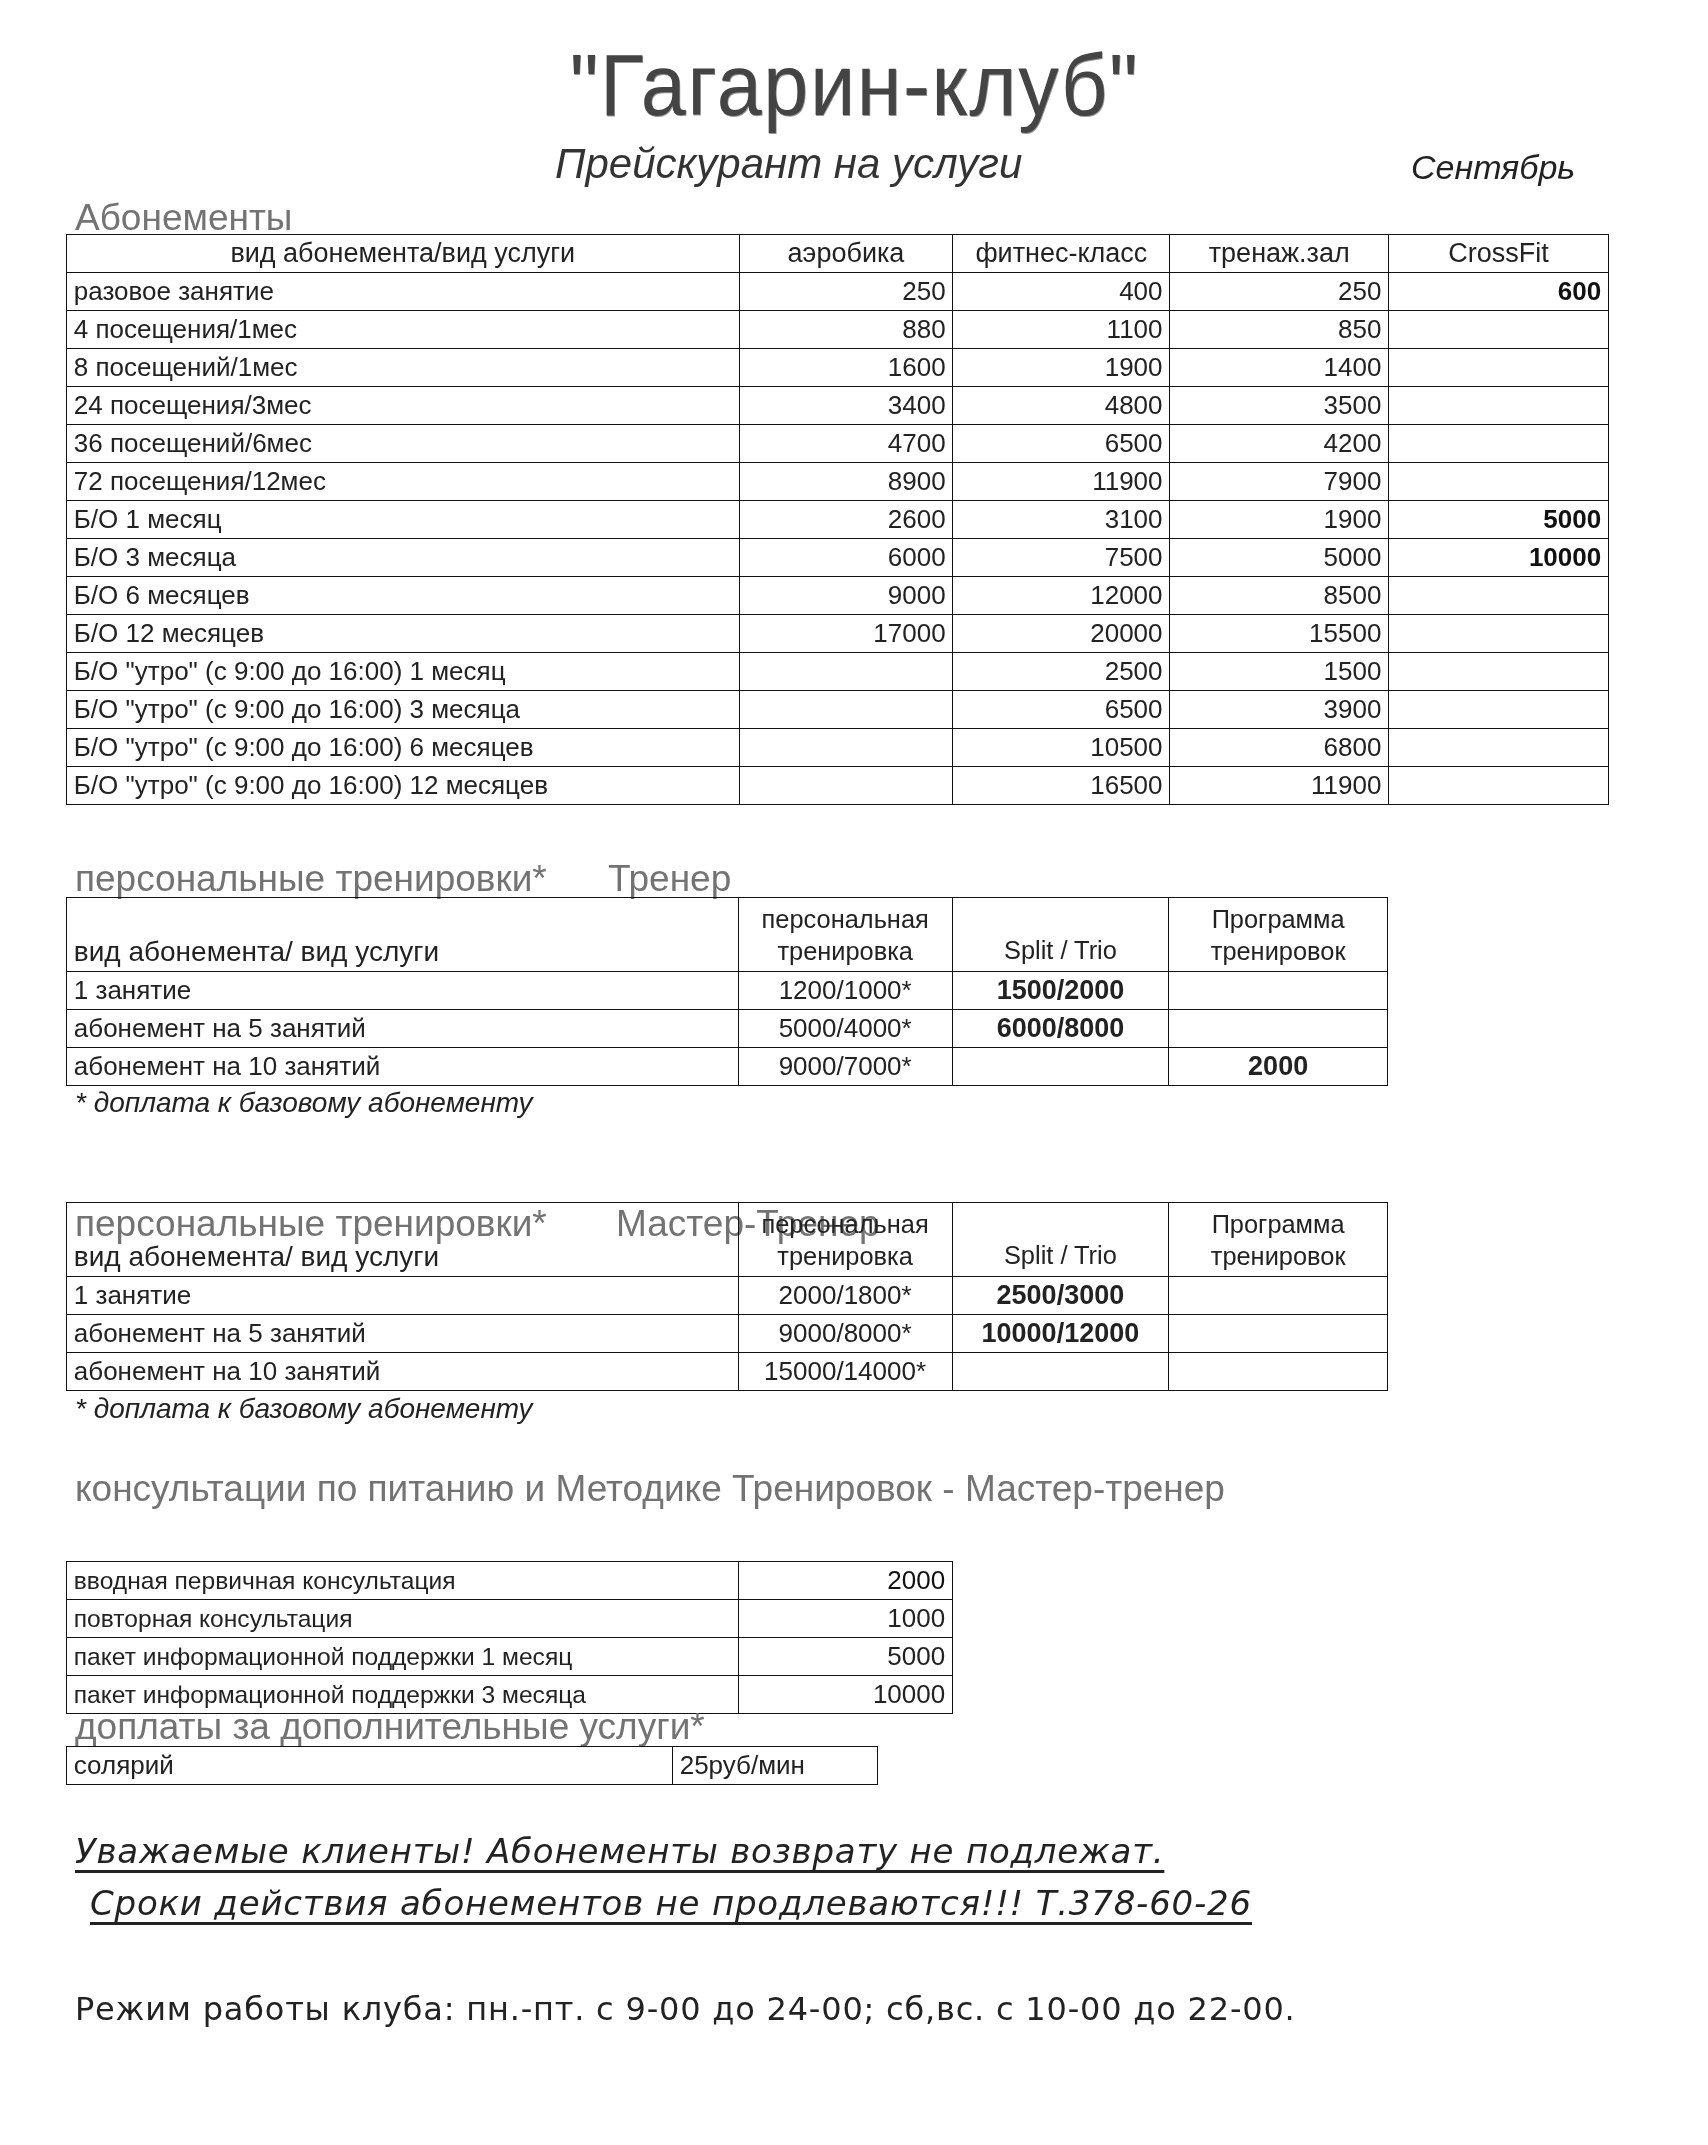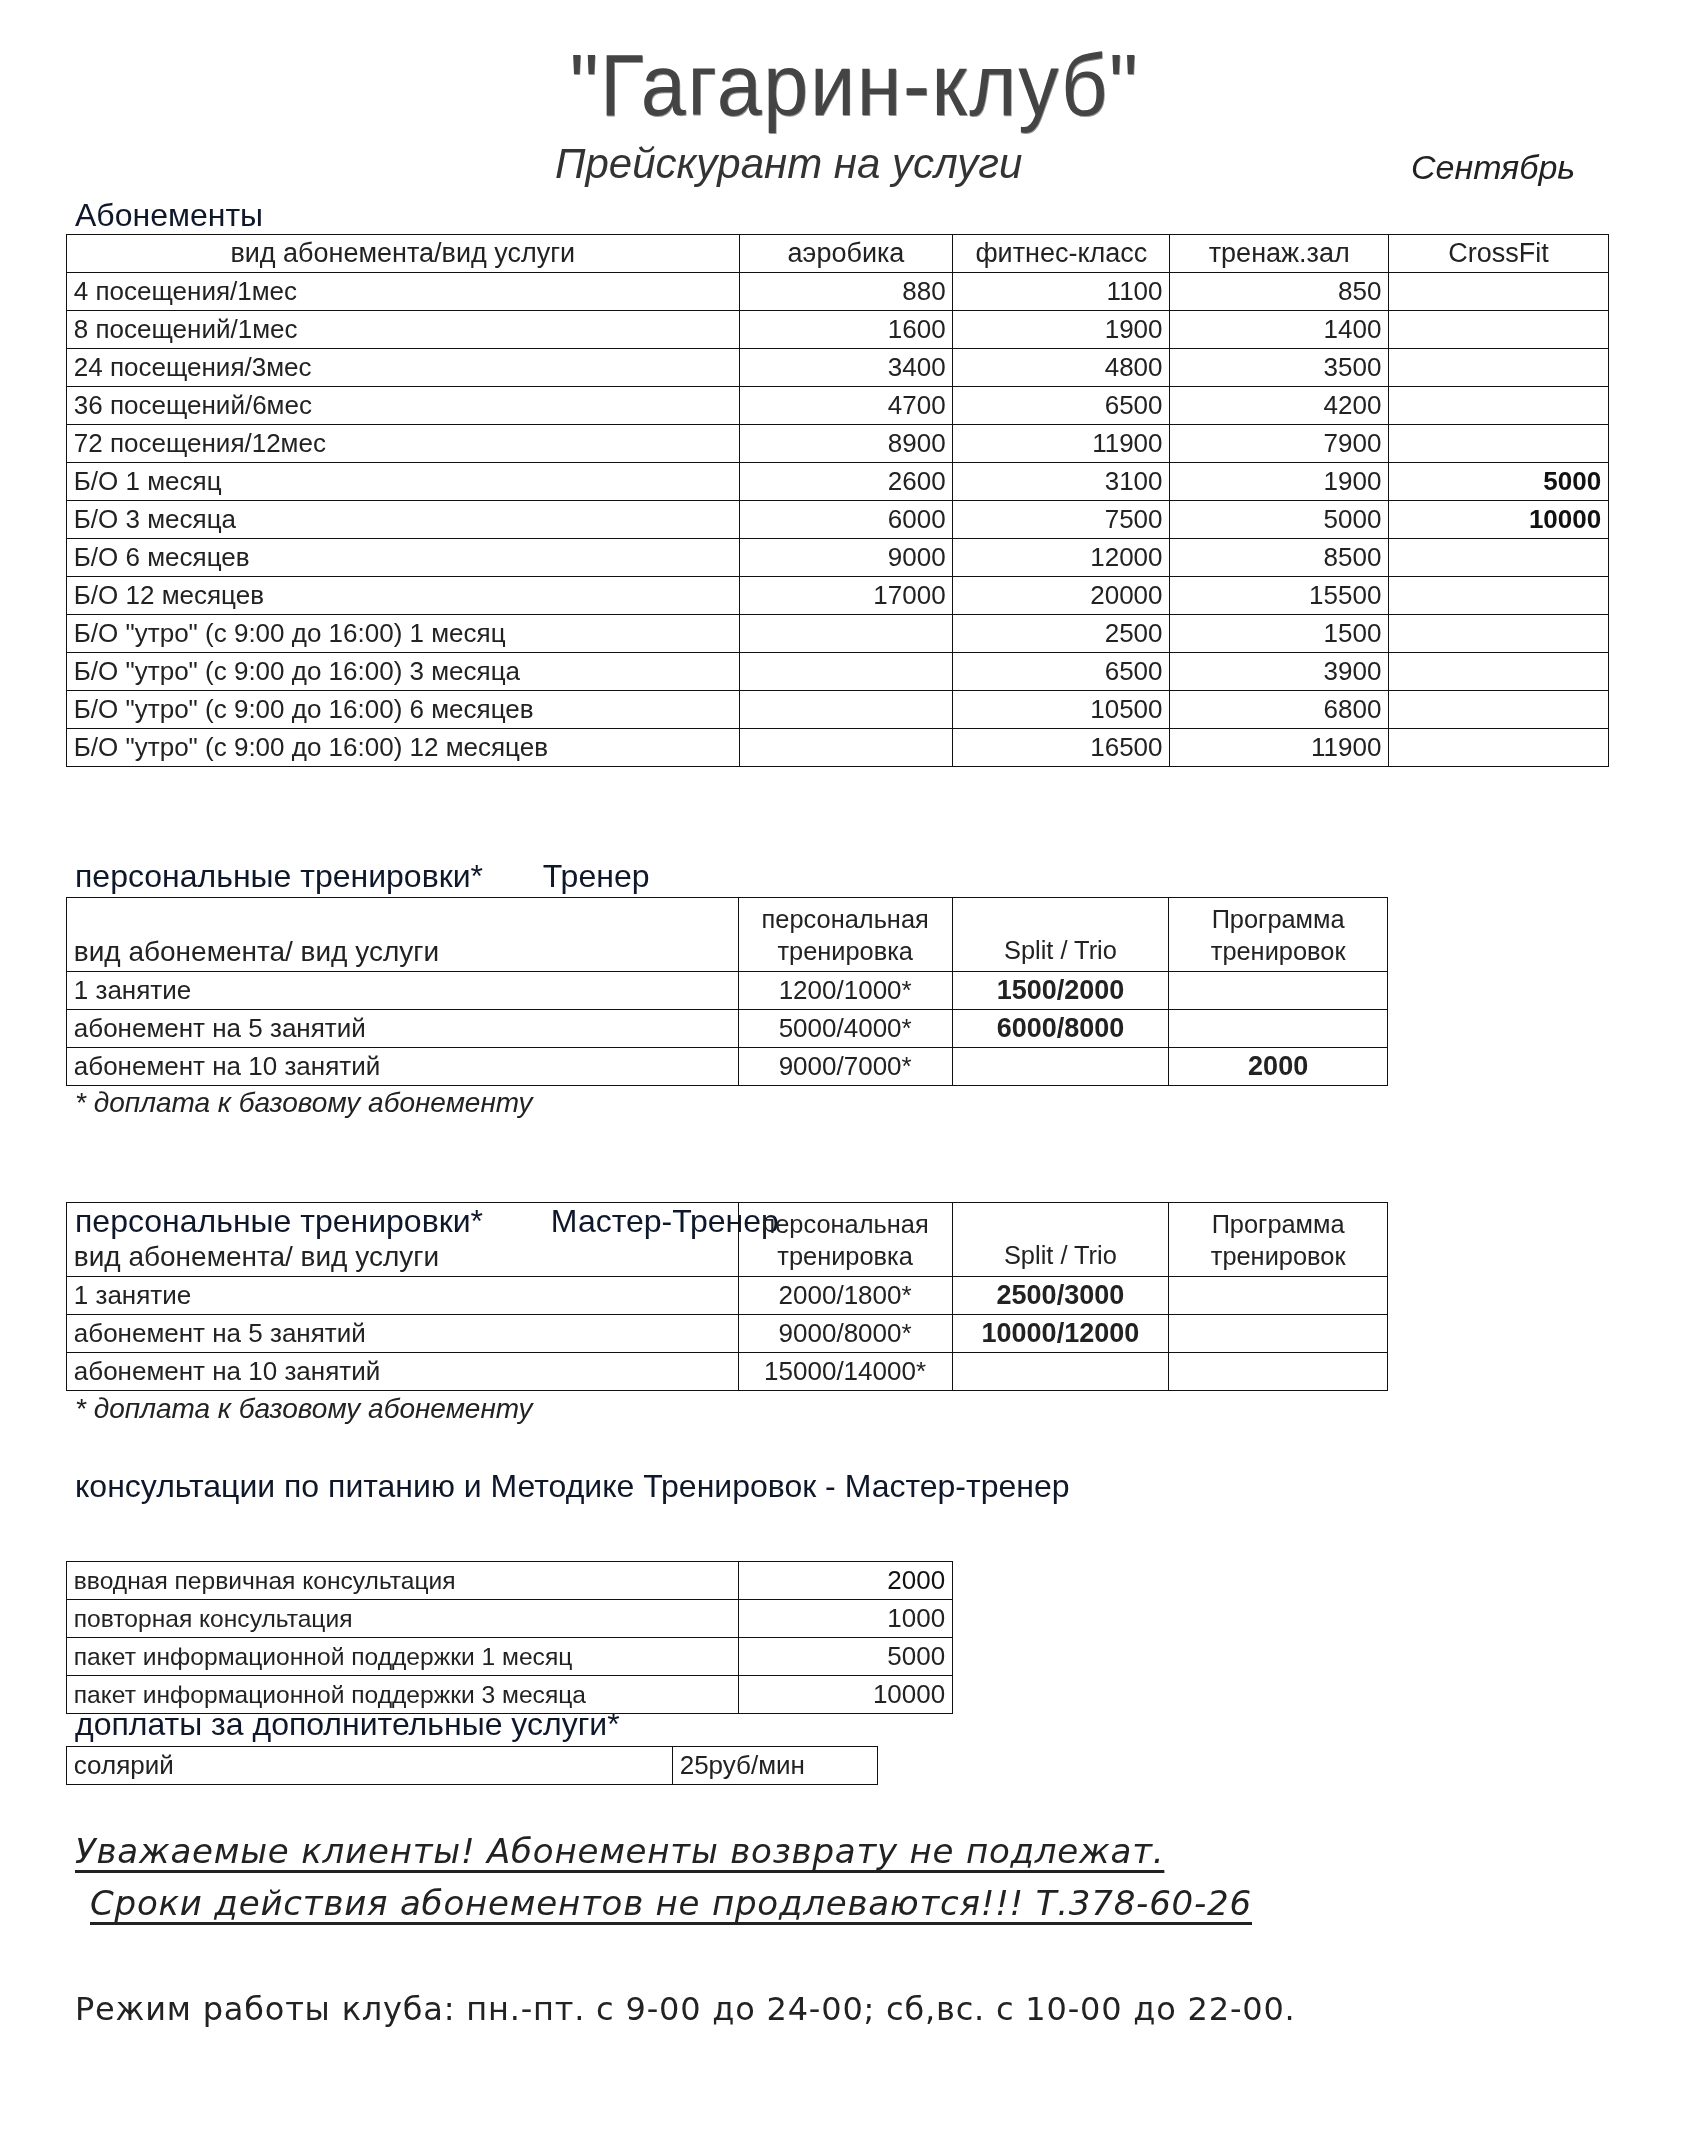--- a/index.html
+++ b/index.html
@@ -13,21 +13,21 @@
     font-size: 88px; color: #444; letter-spacing: 1.7px;
     text-shadow: 0.8px 0.8px 0 #999;
     transform: scaleX(0.92);
   }
   .subtitle {
     left: 555px; top: 140px; font-size: 42px; font-style: italic; color: #333;
   }
   .month {
     left: 1411px; top: 148px; font-size: 34px; font-style: italic; color: #222;
   }
-  .section-label { font-size: 32px; color: #0f172a; }
+  .section-label { font-size: 37px; color: #737373; }
   table { border-collapse: collapse; position: absolute; }
   td, th {
     border: 1.7px solid #111; padding: 0 6.8px; font-weight: normal;
     font-size: 26px; color: #222; white-space: nowrap;
   }
   .t1 td, .t1 th { height: 37px; }
   .t1 th { font-size: 27px; }
   .num { text-align: right; }
   .bold { font-weight: bold; color: #111; }
   .center { text-align: center; }
@@ -64,20 +64,27 @@
   </colgroup>
   <tbody>
       <tr>
     <th class="center">вид абонемента/вид услуги</th>
     <th class="center">аэробика</th>
     <th class="center">фитнес-класс</th>
     <th class="center">тренаж.зал</th>
     <th class="center">CrossFit</th>
   </tr>
   <tr>
+    <td>разовое занятие</td>
+    <td class="num">250</td>
+    <td class="num">400</td>
+    <td class="num">250</td>
+    <td class="num bold">600</td>
+  </tr>
+  <tr>
     <td>4 посещения/1мес</td>
     <td class="num">880</td>
     <td class="num">1100</td>
     <td class="num">850</td>
     <td class="num bold"></td>
   </tr>
   <tr>
     <td>8 посещений/1мес</td>
     <td class="num">1600</td>
     <td class="num">1900</td>

